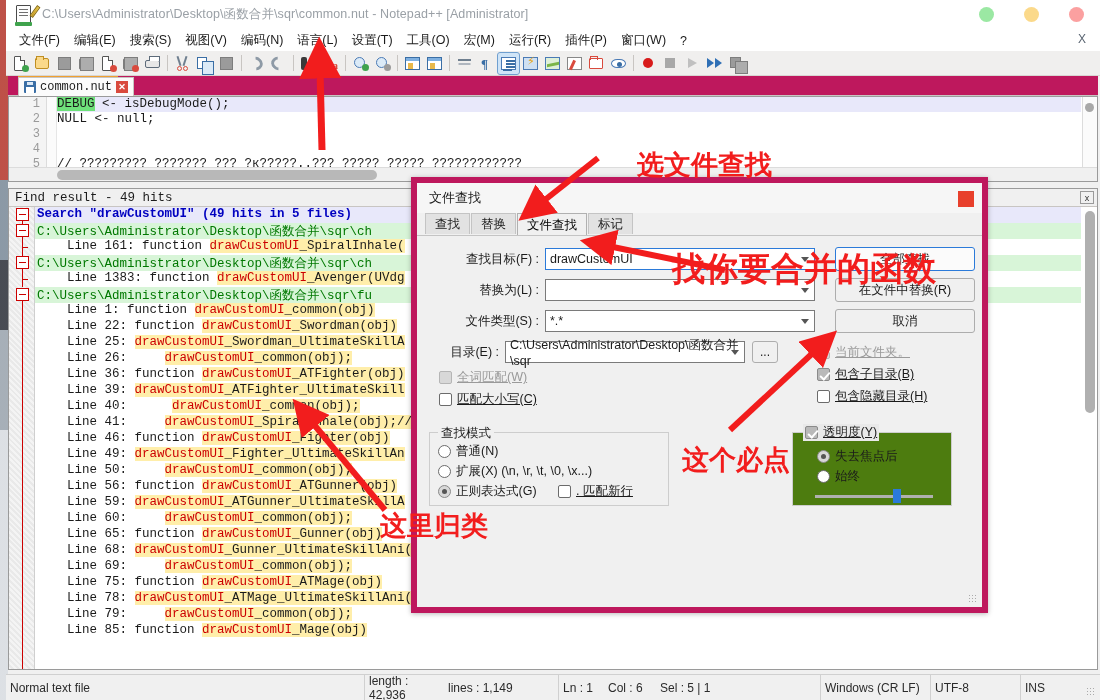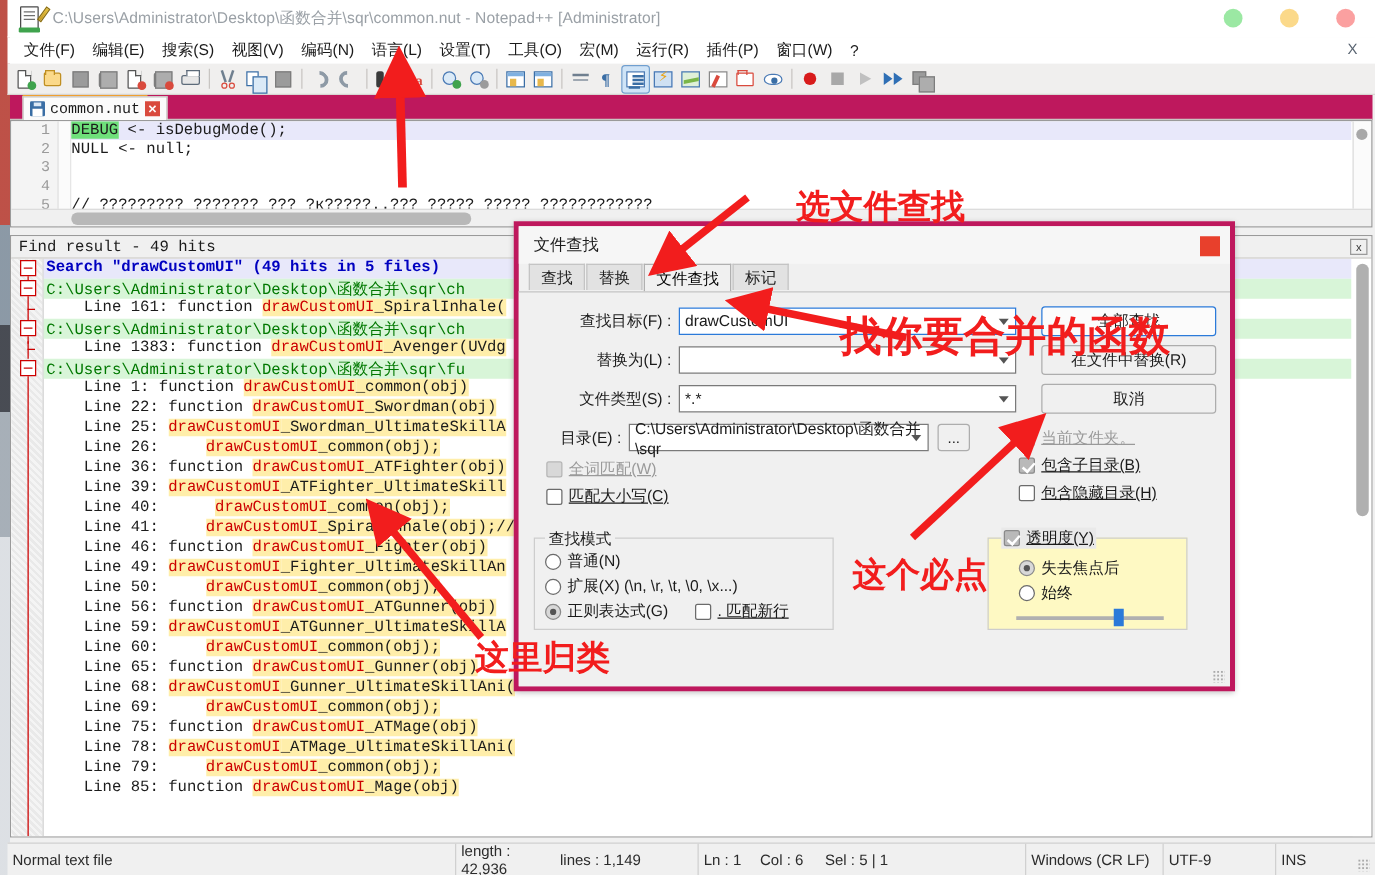--- a/index.html
+++ b/index.html
@@ -258,22 +258,22 @@
     position:absolute; top:0; height:26px; display:flex; align-items:center;
     padding-left:4px; border-left:1px solid #d0d0d0;
   }
   .sb-first { border-left:none; }
   .sb-grip { position:absolute; right:4px; bottom:3px; width:10px; height:10px;
     background-image: radial-gradient(#aaa 1px, transparent 1px);
     background-size: 3px 3px; }
 
   
   .dialog {
-    position:absolute; left:411px; top:177px; width:577px; height:376px;
-    background:#f0f0f0; border:4px solid #be185d;
+    position:absolute; left:411px; top:177px; width:577px; height:436px;
+    background:#f0f0f0; border:6px solid #be185d;
     box-shadow: 0 1px 5px rgba(0,0,0,.28);
   }
   .dlg-title {
     position:absolute; left:0; top:0; right:0; height:30px;
     background:#f6f6f6;
     display:flex; align-items:center; padding-left:12px;
     font:13px "Liberation Sans",sans-serif; color:#1b1b1b;
   }
   .dlg-close {
     position:absolute; right:8px; top:8px; width:16px; height:16px;
@@ -600,21 +600,21 @@
   </div>
 
   <div class="statusbar">
     <div class="sb-cell sb-first" style="left:0;   width:358px">Normal text file</div>
     <div class="sb-cell" style="left:358px; width:80px">length : 42,936</div>
     <div class="sb-cell" style="left:438px; width:90px; border-left:none">lines : 1,149</div>
     <div class="sb-cell" style="left:552px; width:46px">Ln : 1</div>
     <div class="sb-cell" style="left:598px; width:52px; border-left:none">Col : 6</div>
     <div class="sb-cell" style="left:650px; width:110px; border-left:none">Sel : 5 | 1</div>
     <div class="sb-cell" style="left:814px; width:110px">Windows (CR LF)</div>
-    <div class="sb-cell" style="left:924px; width:90px">UTF-9</div>
+    <div class="sb-cell" style="left:924px; width:90px">UTF-8</div>
     <div class="sb-cell" style="left:1014px; width:50px">INS</div>
     <div class="sb-grip"></div>
   </div>
 
   <div class="dialog">
     <div class="dlg-title">
       <span>文件查找</span>
     </div>
     <div class="dlg-close"></div>
 
@@ -698,21 +698,21 @@
         <div class="rad on" style="left:8px; top:50px;">
           <span class="circ"></span>
           <span>正则表达式(G)</span>
         </div>
         <div class="chk" style="left:128px; top:50px;">
           <span class="box"></span>
           <span>. 匹配新行</span>
         </div>
       </div>
 
-      <div class="groupbox" style="left:375px; top:196px; width:160px; height:74px; background:#fef9c3;">
+      <div class="groupbox" style="left:375px; top:196px; width:160px; height:74px; background:#4d7c0f;">
         <div class="chk checked" style="left:10px; top:-9px; background:#e9e9e9; padding:0 2px;">
           <span class="box"></span>
           <span>透明度(Y)</span>
         </div>
         <div class="rad on" style="left:24px; top:15px;">
           <span class="circ"></span>
           <span>失去焦点后</span>
         </div>
         <div class="rad" style="left:24px; top:35px;">
           <span class="circ"></span>

